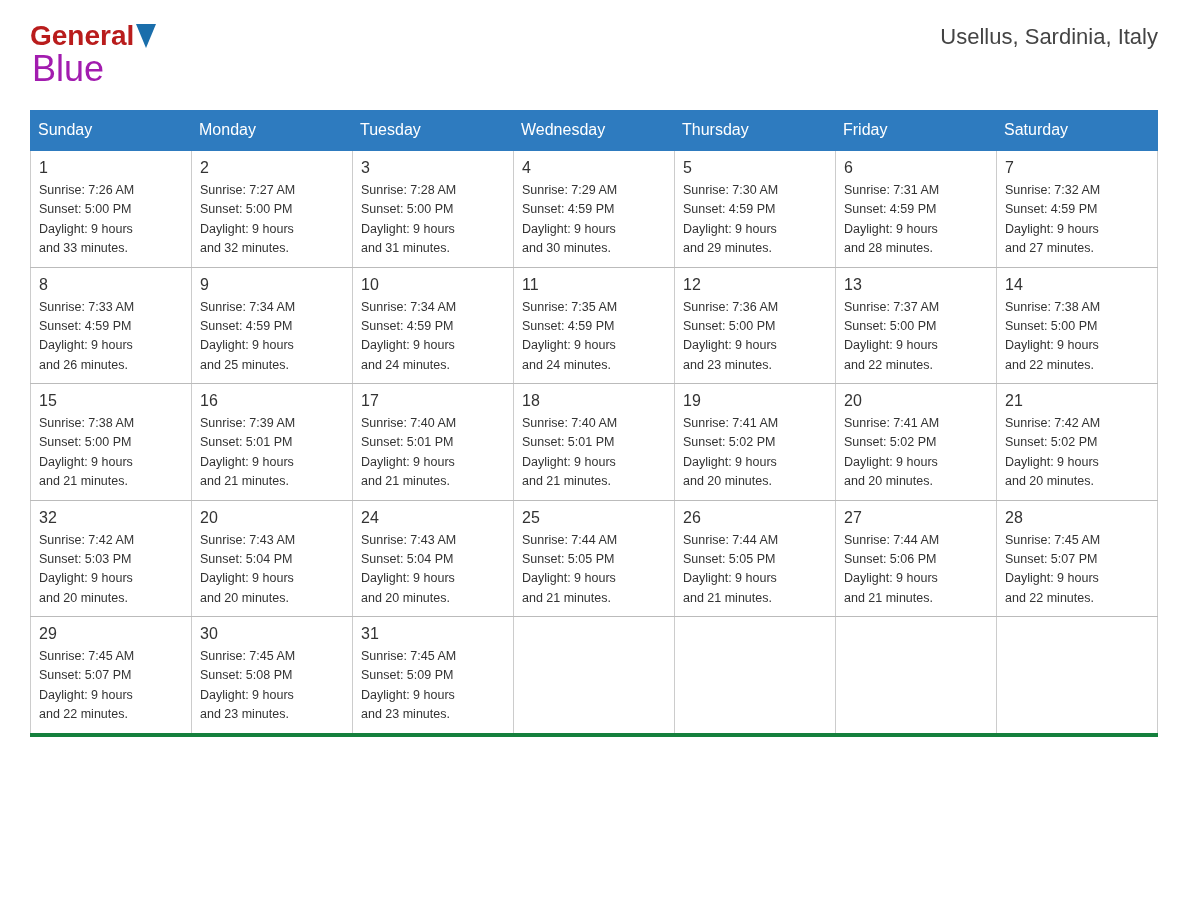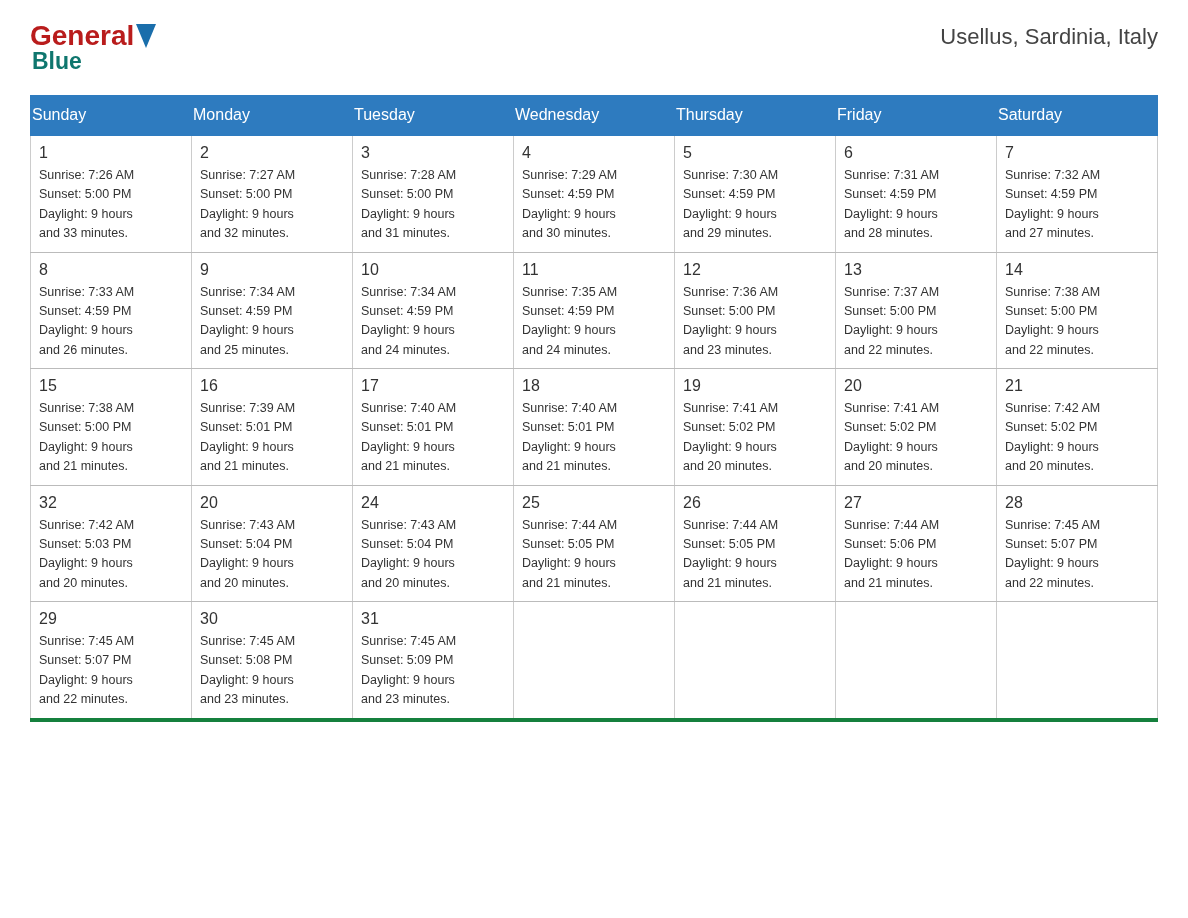--- a/index.html
+++ b/index.html
@@ -35,21 +35,21 @@
       margin-top: 4px;
     }
     .calendar-table {
       width: 100%;
       border-collapse: collapse;
       table-layout: fixed;
     }
     .calendar-table th {
       background-color: #2e7bbf;
       color: #fff;
-      padding: 10px 1px;
+      padding: 10px 7px;
       text-align: left;
       font-size: 16px;
       font-weight: normal;
       border: 1px solid #2e7bbf;
     }
     .calendar-table td {
       vertical-align: top;
       padding: 8px;
       border: 1px solid #ccc;
       font-size: 13px;
@@ -85,23 +85,23 @@
       display: flex;
       align-items: center;
     }
     .logo-text-general {
       font-size: 28px;
       font-weight: bold;
       color: #b91c1c;
       font-family: Arial, sans-serif;
     }
     .logo-text-blue {
-      font-size: 23px;
-      font-weight: bold;
-      color: #0f766e;
+      font-size: 36px;
+      font-weight: normal;
+      color: #a21caf;
       font-family: Arial, sans-serif;
     }
     .arrow-svg {
       display: block;
     }
   </style>
 </head>
 <body>
 
 <div class="header">

